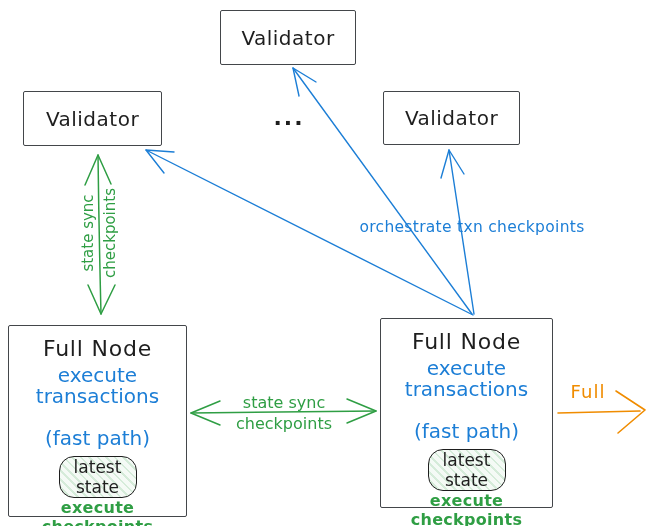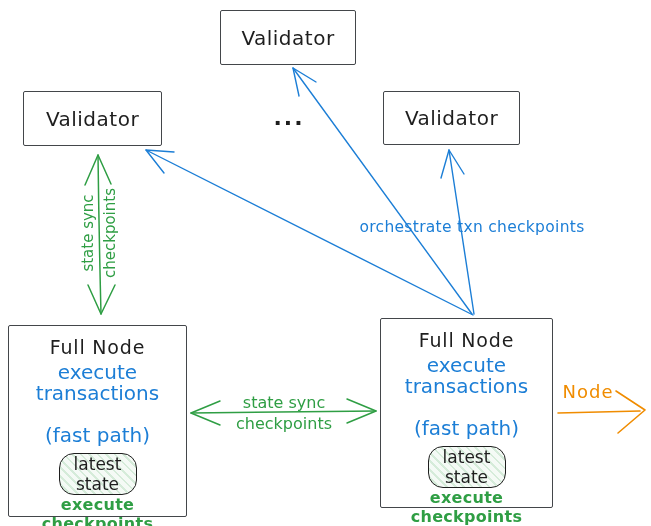--- a/index.html
+++ b/index.html
@@ -44,21 +44,21 @@
   .validator-box {
     font-size: 20px;
     letter-spacing: 0.5px;
   }
   .fullnode-box {
     flex-direction: column;
     justify-content: flex-start;
     text-align: center;
   }
   .fullnode-title {
-    font-size: 19px;
+    font-size: 22px;
     letter-spacing: 0.8px;
     margin-top: 10px;
   }
   .fullnode-blue {
     color: var(--blue);
     font-size: 20px;
     line-height: 21px;
     margin-top: 4px;
     white-space: pre-line;
   }
@@ -209,15 +209,15 @@
     <div>checkpoints</div>
   </div>
 
   <div class="edge-label label-horizontal-sync">
     <div>state sync</div>
     <div>checkpoints</div>
   </div>
 
   <div class="edge-label label-orchestrate">orchestrate txn checkpoints</div>
 
-  <div class="edge-label label-rpcs">Node</div>
+  <div class="edge-label label-rpcs">Full</div>
 
 </div>
 
 </body></html>

